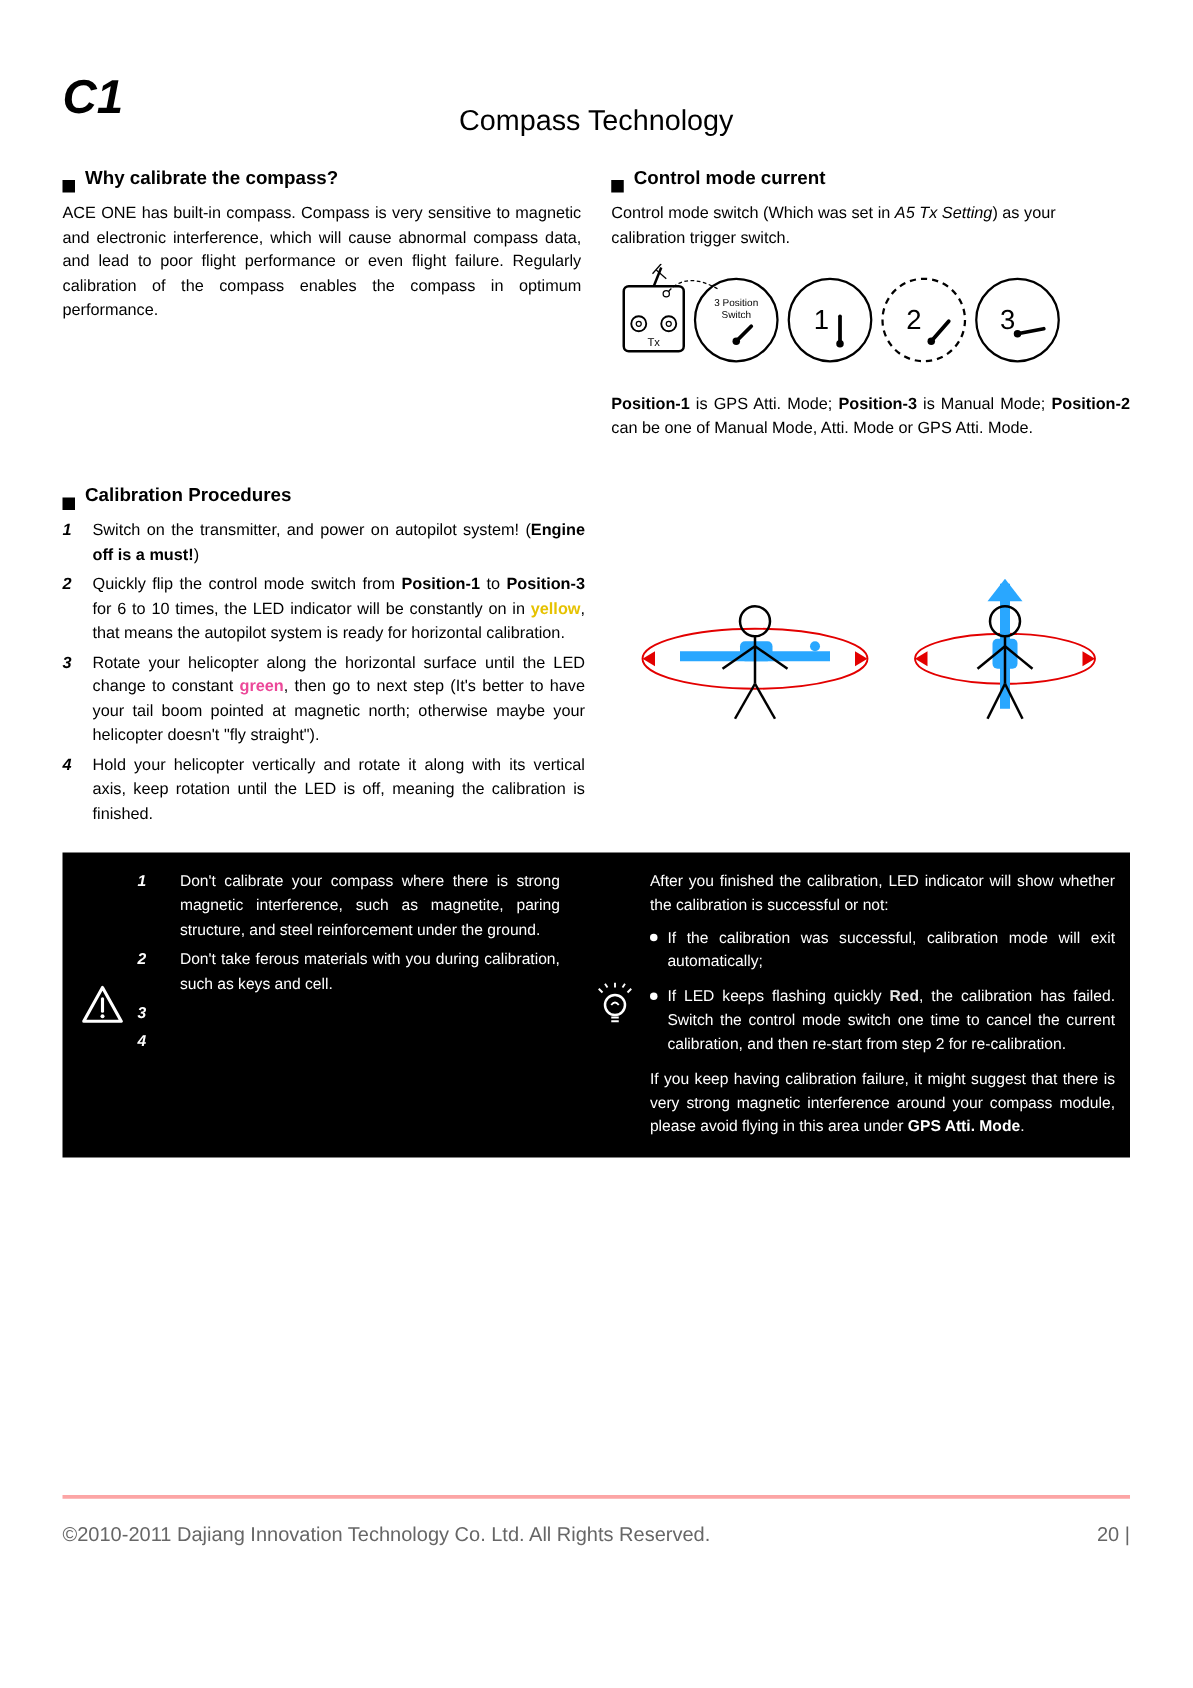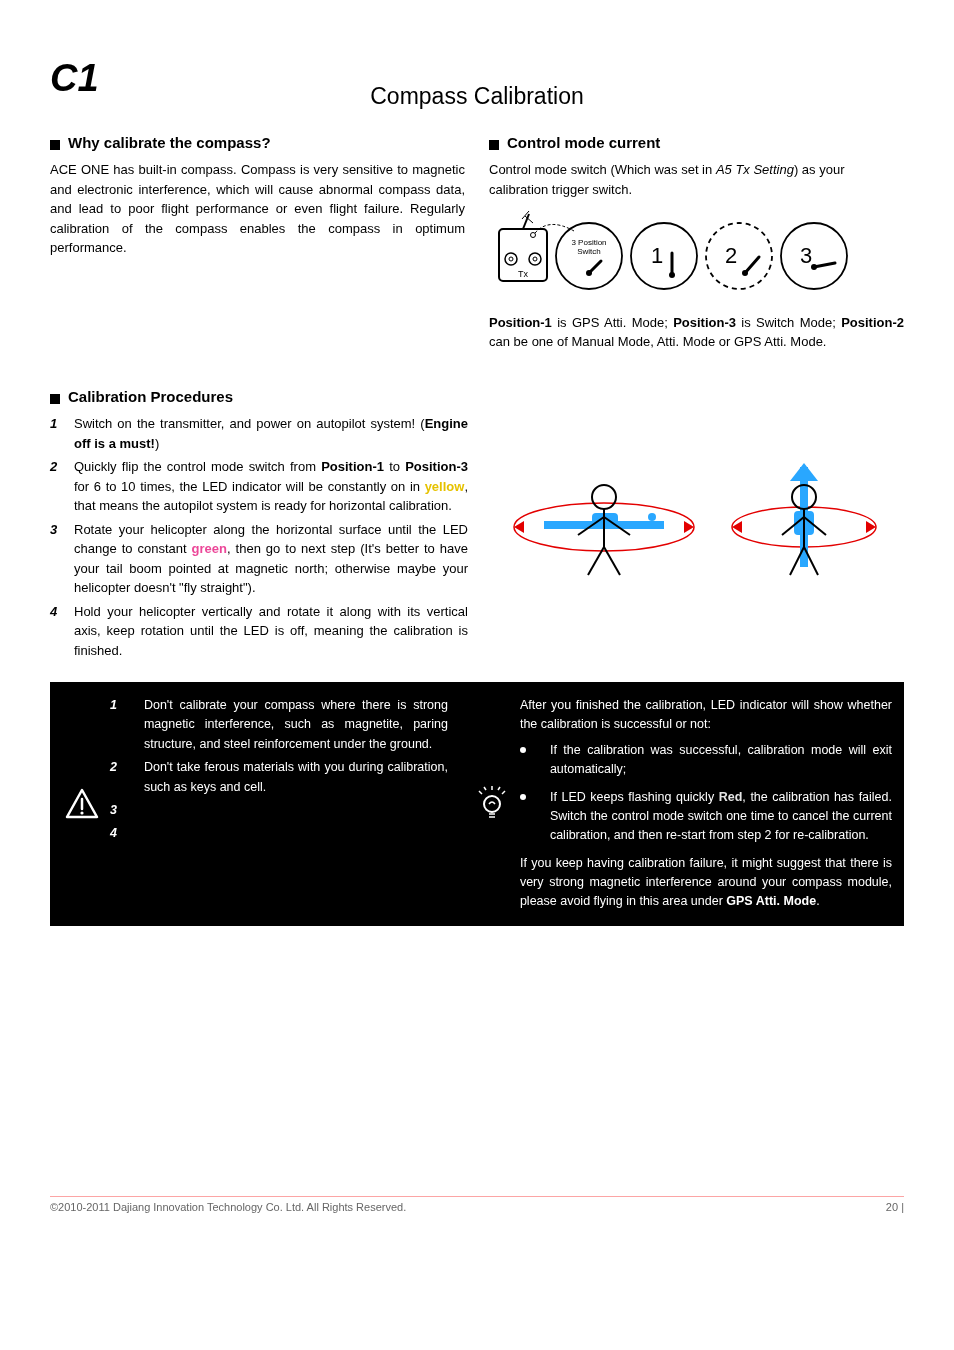--- a/index.html
+++ b/index.html
@@ -1,48 +1,48 @@
 <!DOCTYPE html>
 <html><head>
 <meta charset="utf-8">
 <style>
   *{box-sizing:border-box;margin:0;padding:0}
   body{font-family:Arial,Helvetica,sans-serif;background:#fff;color:#000;width:954px;margin:0 auto;padding:50px 50px 30px 50px;font-size:13px;line-height:1.5}
   .section-label{font-size:38px;font-weight:700;font-style:italic;margin-bottom:8px}
   .title{font-size:23px;font-weight:400;text-align:center;margin:-36px 0 18px 0}
   .cols{display:flex;gap:24px}
   .col{flex:1;min-width:0}
-  .hd{display:flex;align-items:center;gap:8px;margin-bottom:6px}
+  .hd{display:flex;align-items:flex-end;gap:8px;margin-bottom:6px}
   .sq{width:10px;height:10px;background:#000;flex:0 0 10px;margin-top:4px}
   .hd-text{font-weight:700;font-size:15px}
   .body-text{margin-bottom:12px}
   .svg-wrap{margin:8px 0 6px 0}
   .row2{display:flex;gap:36px;margin-top:22px}
   .procedures{flex:1}
   .ol-item{display:flex;gap:10px;margin-bottom:4px;align-items:flex-start}
   .ol-num{font-weight:700;font-style:italic;flex:0 0 14px}
   .ol-txt{}
   .right-img{flex:0 0 400px;display:flex;align-items:center;justify-content:center}
   .tips-row{display:flex;gap:0;margin-top:18px}
   .tip-box{background:#000;color:#fff;padding:14px 12px 14px 14px;font-size:12.5px;line-height:1.55}
   .tip-left{flex:0 0 48%;display:flex;gap:10px}
   .tip-right{flex:1;display:flex;gap:10px}
   .tip-icon{flex:0 0 36px;display:flex;align-items:center;justify-content:center}
   .tip-content{}
   .tip-list-num{font-weight:700;font-style:italic}
   .bullet{width:6px;height:6px;background:#fff;border-radius:50%;display:inline-block;margin-right:8px;margin-bottom:2px;flex:0 0 6px;margin-top:6px}
-  .bullet-row{display:flex;gap:16px;align-items:flex-start;margin-bottom:8px}
-  .footer{display:flex;justify-content:space-between;align-items:center;border-top:1px solid #fca5a5;margin-top:270px;padding-top:2px;font-size:11px;color:#666}
+  .bullet-row{display:flex;gap:0;align-items:flex-start;margin-bottom:8px}
+  .footer{display:flex;justify-content:space-between;align-items:center;border-top:3px solid #fca5a5;margin-top:270px;padding-top:18px;font-size:16px;color:#666}
   .just{text-align:justify}
 </style>
 </head>
 <body>
 
 <div class="section-label">C1</div>
-<div class="title">Compass Calibration</div>
+<div class="title">Compass Technology</div>
 
 <div class="cols">
   <div class="col">
     <div class="hd">
       <div class="sq"></div>
       <div class="hd-text">Why calibrate the compass?</div>
     </div>
     <div class="body-text just">ACE ONE has built-in compass. Compass is very sensitive to magnetic and electronic interference, which will cause abnormal compass data, and lead to poor flight performance or even flight failure. Regularly calibration of the compass enables the compass in optimum performance.</div>
   </div>
   <div class="col">
@@ -85,21 +85,21 @@
         <circle cx="256" cy="62" r="3" fill="#000"></circle>
         <line x1="256" y1="62" x2="270" y2="46" stroke="#000" stroke-width="3" stroke-linecap="round"></line>
 
         <circle cx="325" cy="45" r="33" fill="none" stroke="#000" stroke-width="1.8"></circle>
         <text x="311" y="52" font-size="22">3</text>
         <circle cx="325" cy="56" r="3" fill="#000"></circle>
         <line x1="325" y1="56" x2="346" y2="52" stroke="#000" stroke-width="3" stroke-linecap="round"></line>
       </svg>
     </div>
     <div class="body-text just">
-      <b>Position-1</b><span> is GPS Atti. Mode; </span><b>Position-3</b><span> is Switch Mode; </span><b>Position-2</b><span> can be one of Manual Mode, Atti. Mode or GPS Atti. Mode.</span>
+      <b>Position-1</b><span> is GPS Atti. Mode; </span><b>Position-3</b><span> is Manual Mode; </span><b>Position-2</b><span> can be one of Manual Mode, Atti. Mode or GPS Atti. Mode.</span>
     </div>
   </div>
 </div>
 
 <div class="row2">
   <div class="procedures">
     <div class="hd">
       <div class="sq"></div>
       <div class="hd-text">Calibration Procedures</div>
     </div>

